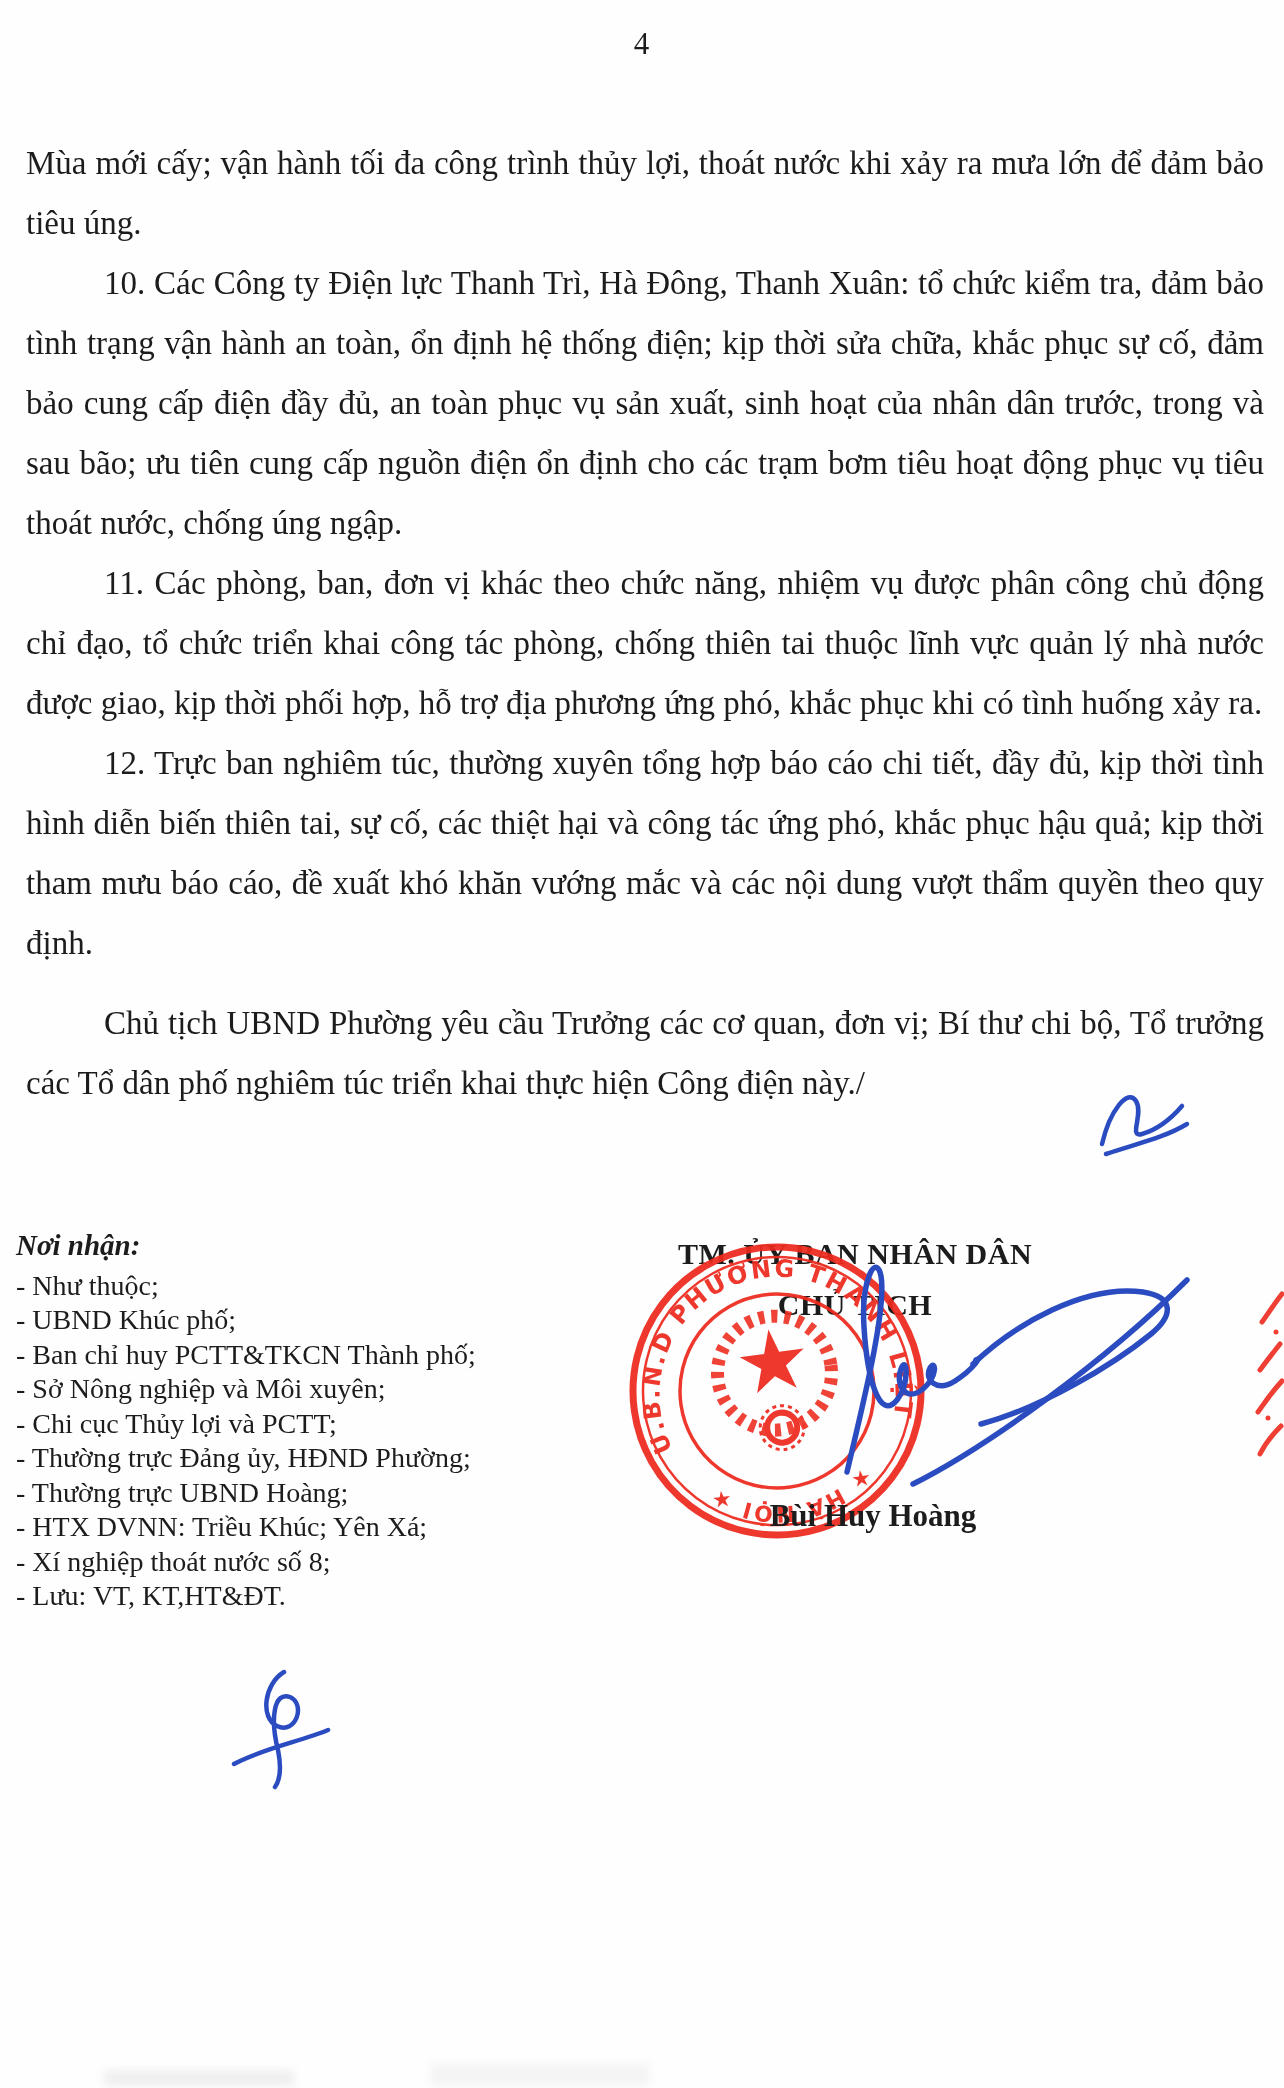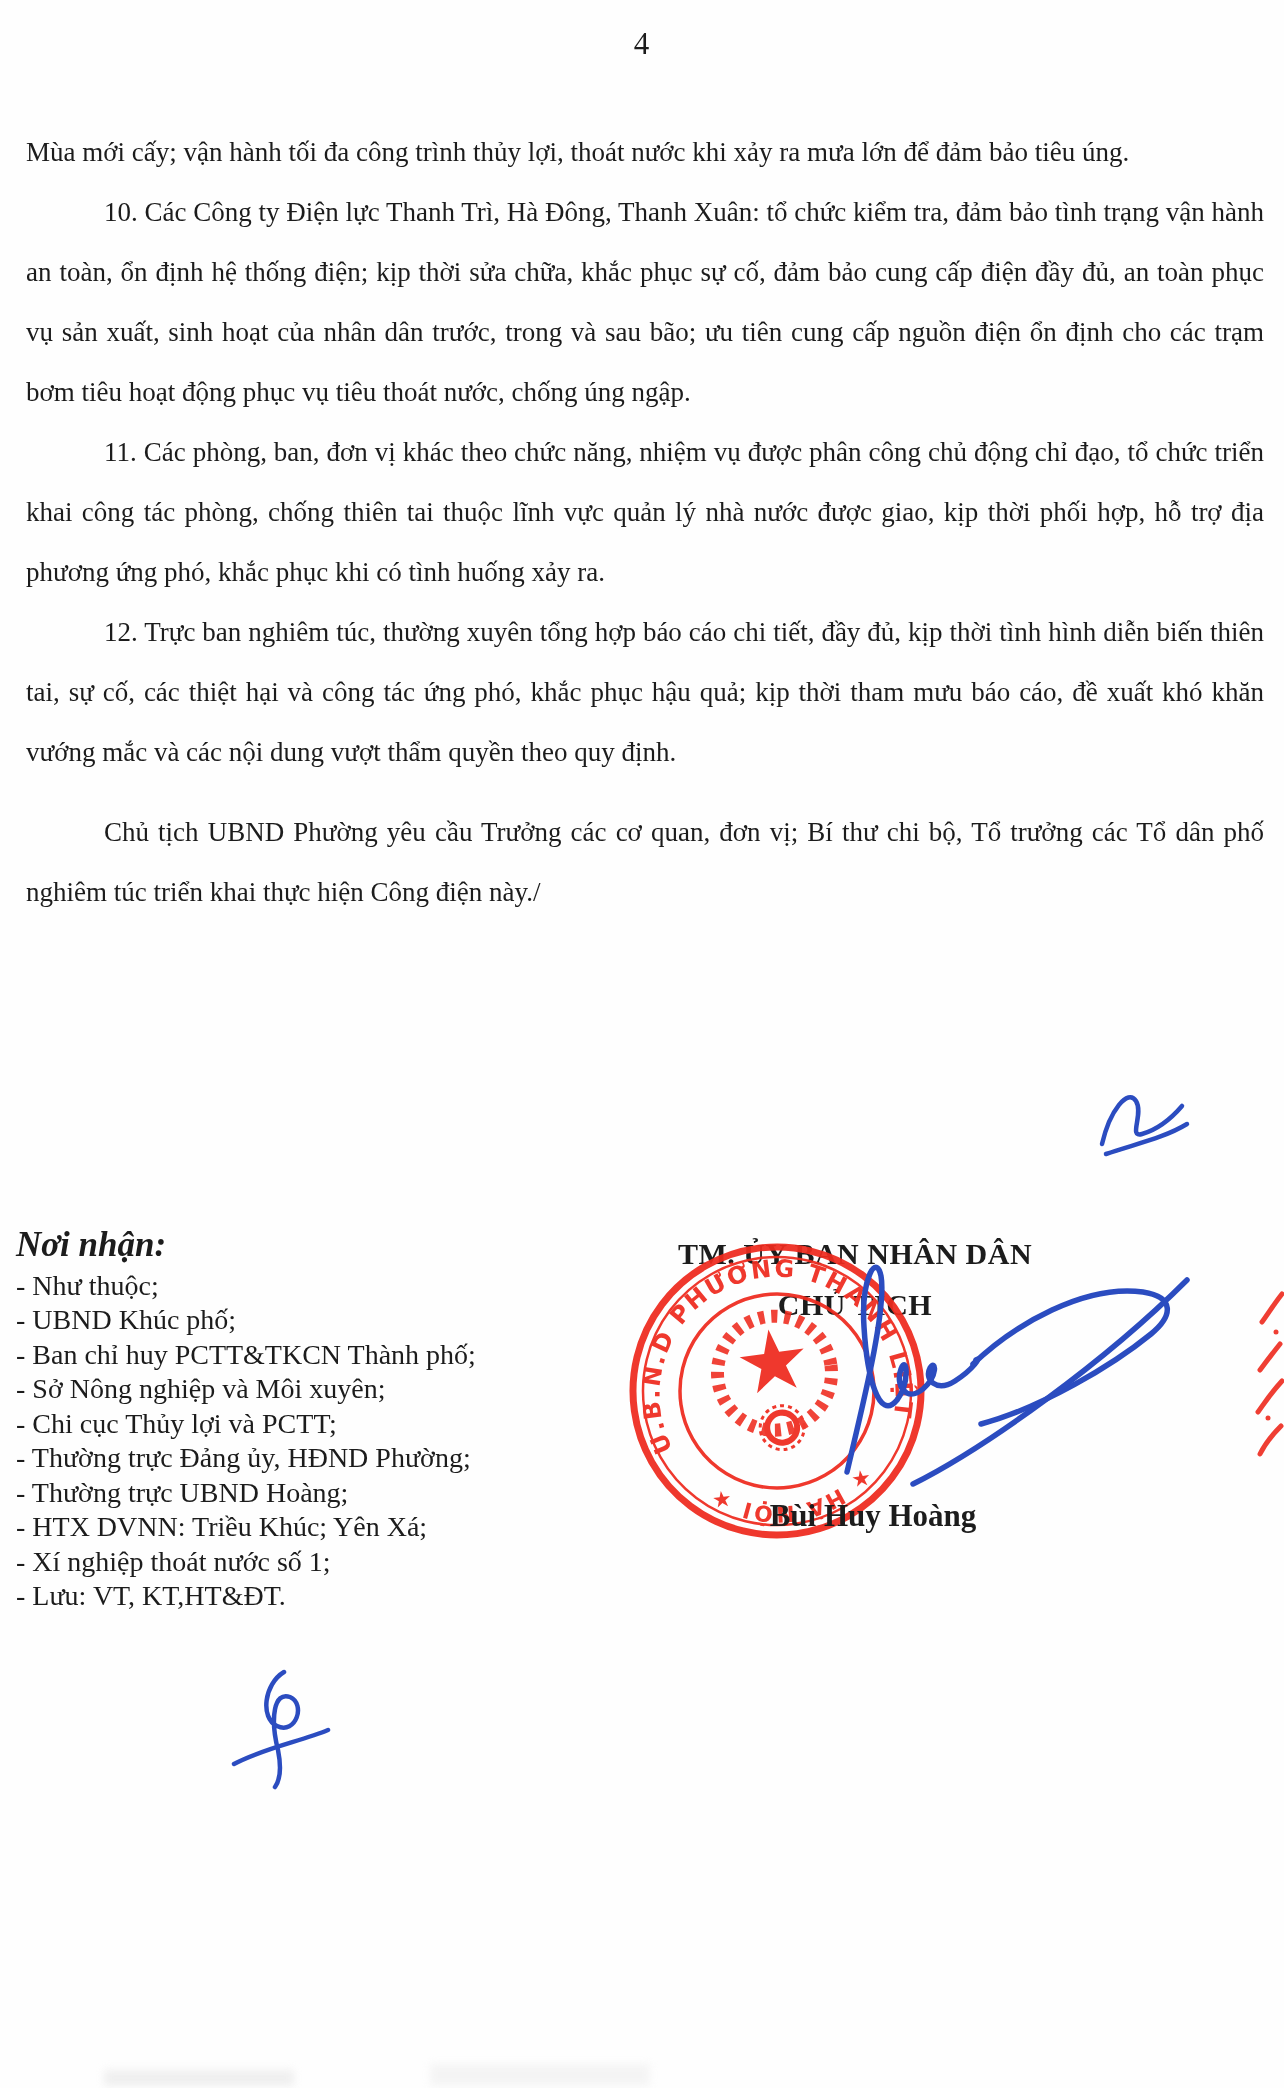--- a/index.html
+++ b/index.html
@@ -6,33 +6,33 @@
   .page{
     position:relative;width:1284px;height:2088px;background:#fefefe;
     font-family:"Liberation Serif","DejaVu Serif",serif;color:#1c1c1c;
     overflow:hidden;margin:0 auto;
   }
   .page-number{
     position:absolute;top:26px;left:0;width:100%;text-align:center;
     font-size:31px;letter-spacing:1px;
   }
   .body-text{
-    position:absolute;top:122px;left:26px;width:1238px;
-    font-size:27px;line-height:60px;text-align:justify;
+    position:absolute;top:133px;left:26px;width:1238px;
+    font-size:33px;line-height:60px;text-align:justify;
   }
   .para{margin:0;}
   .para.indent{text-indent:78px;}
   .para.gap{margin-top:20px;}
 
   .recipients{
     position:absolute;left:16px;top:1228px;width:620px;
     font-size:28px;line-height:34.5px;
   }
   .recipients-heading{
-    font-weight:bold;font-style:italic;font-size:35px;margin-bottom:6px;
+    font-weight:bold;font-style:italic;font-size:29px;margin-bottom:6px;
   }
   .recipient-item{white-space:nowrap;}
 
   .sig-block{
     position:absolute;left:630px;top:1228px;width:450px;text-align:center;
     font-weight:bold;font-size:30px;line-height:51px;letter-spacing:.5px;
   }
   .signer-name{
     position:absolute;left:648px;top:1498px;width:450px;text-align:center;
     font-weight:bold;font-size:31px;
@@ -68,21 +68,21 @@
   <div class="recipients">
     <div class="recipients-heading">Nơi nhận:</div>
     <div class="recipient-item">- Như thuộc;</div>
     <div class="recipient-item">- UBND Khúc phố;</div>
     <div class="recipient-item">- Ban chỉ huy PCTT&amp;TKCN Thành phố;</div>
     <div class="recipient-item">- Sở Nông nghiệp và Môi xuyên;</div>
     <div class="recipient-item">- Chi cục Thủy lợi và PCTT;</div>
     <div class="recipient-item">- Thường trực Đảng ủy, HĐND Phường;</div>
     <div class="recipient-item">- Thường trực UBND Hoàng;</div>
     <div class="recipient-item">- HTX DVNN: Triều Khúc; Yên Xá;</div>
-    <div class="recipient-item">- Xí nghiệp thoát nước số 1;</div>
+    <div class="recipient-item">- Xí nghiệp thoát nước số 8;</div>
     <div class="recipient-item">- Lưu: VT, KT,HT&amp;ĐT.</div>
   </div>
 
   <svg class="sig-svg" style="left:222px;top:1656px" width="118" height="138" viewBox="0 0 118 138">
     <g fill="none" stroke="#2b4cc0" stroke-width="4.5" stroke-linecap="round">
       <path d="M 62,16 C 42,28 38,62 55,70 C 74,79 84,48 68,41 C 52,35 48,62 56,94 C 60,114 58,124 53,131"></path>
       <path d="M 12,108 C 42,92 80,85 106,74"></path>
     </g>
   </svg>
 

